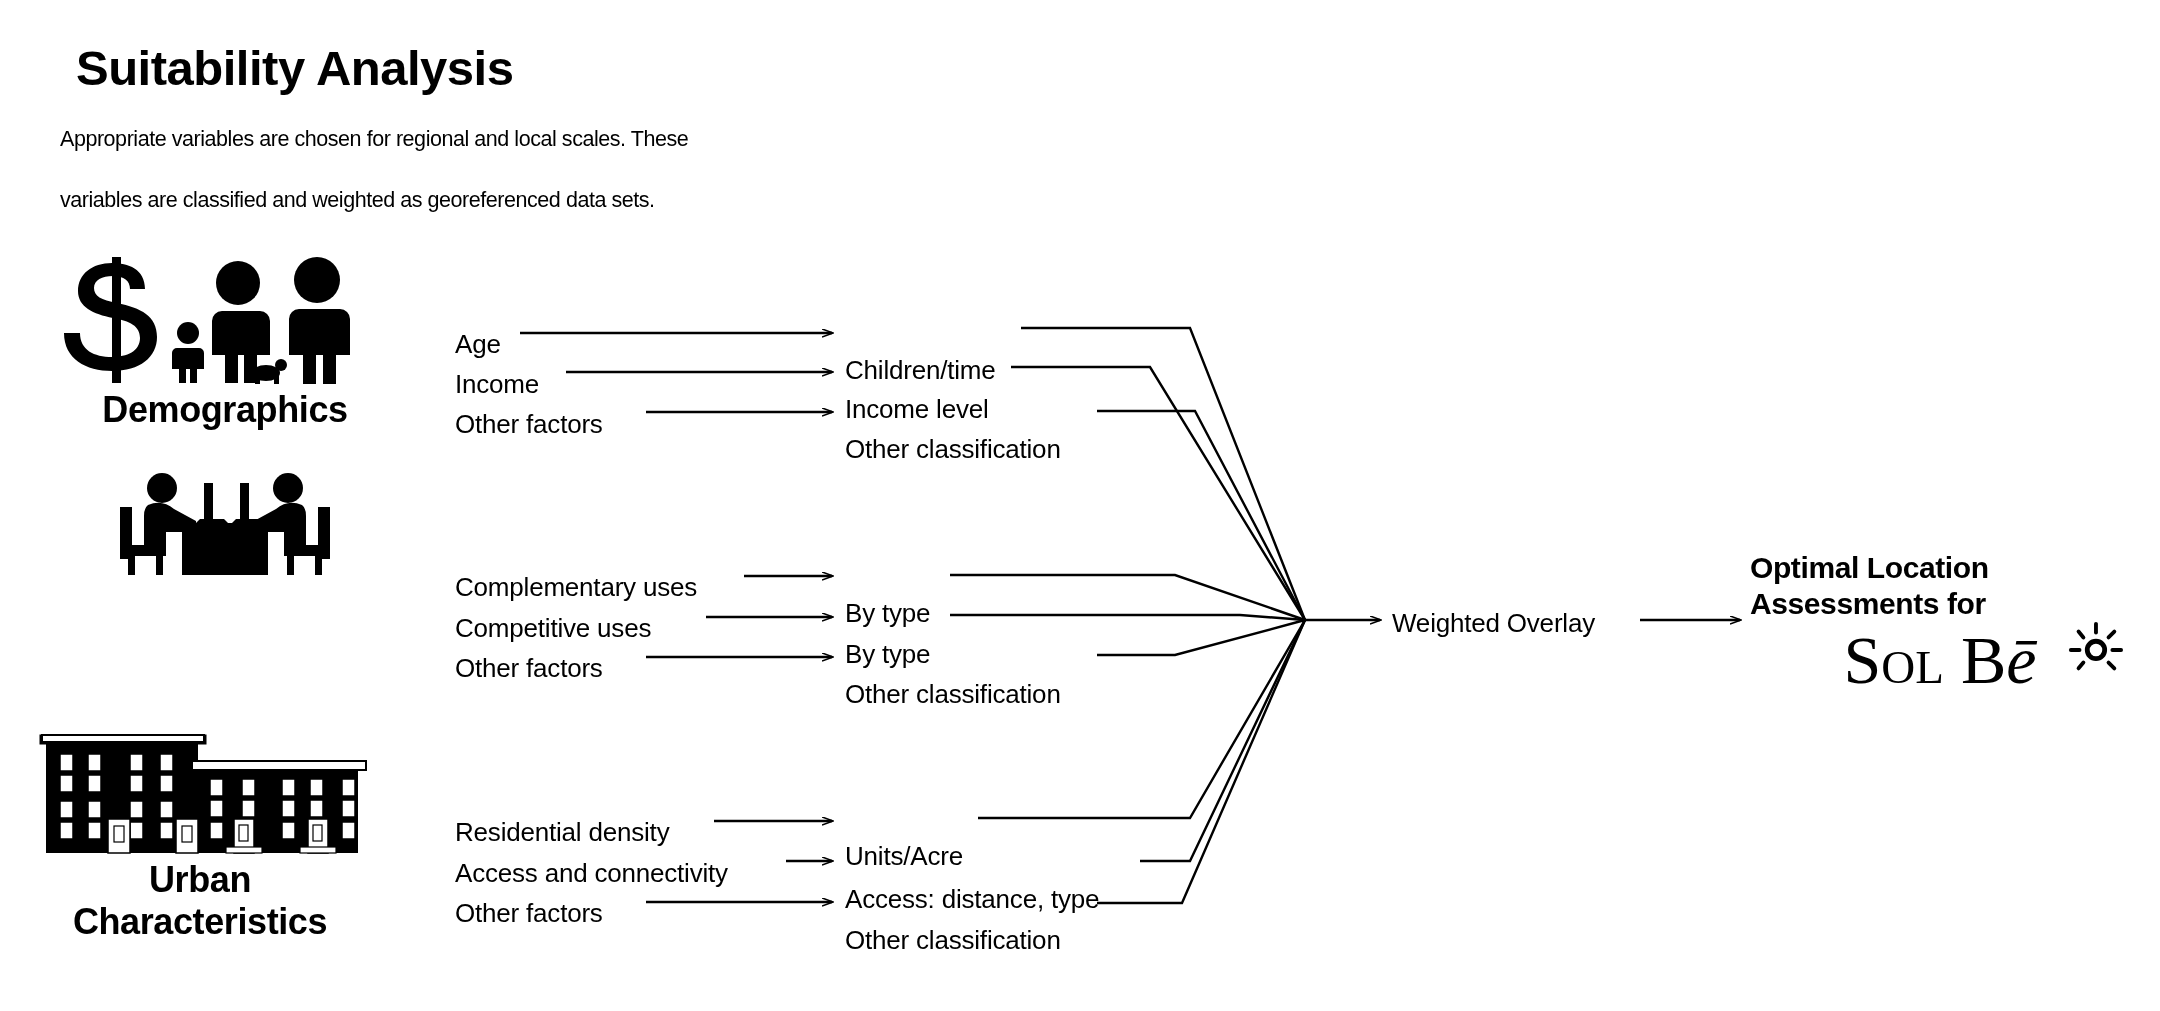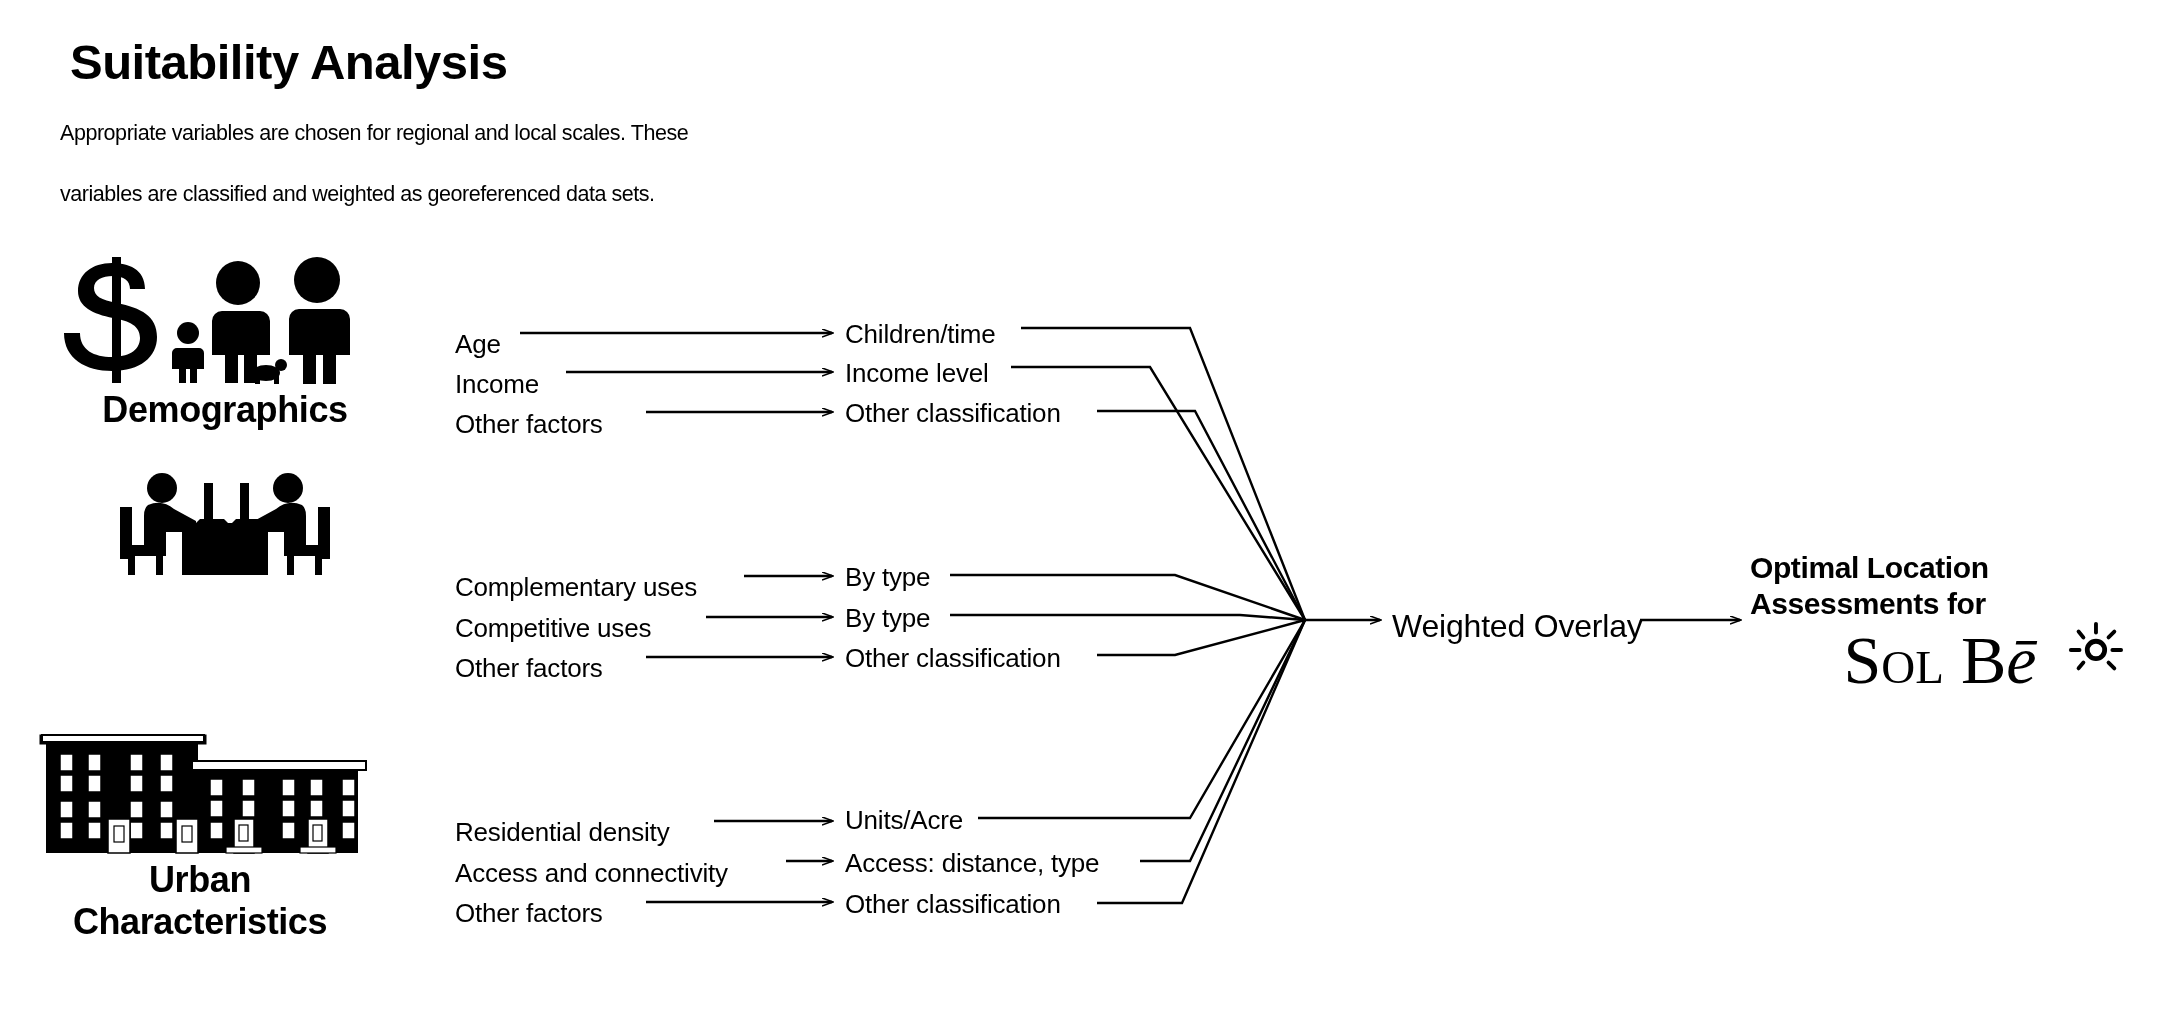--- a/index.html
+++ b/index.html
@@ -2,36 +2,36 @@
 <html><head>
 <meta charset="utf-8">
 <style>
   html,body{margin:0;padding:0;background:#ffffff;}
   body{width:2160px;height:1011px;position:relative;overflow:hidden;
        font-family:"Liberation Sans","DejaVu Sans",sans-serif;color:#000;}
   .abs{position:absolute;}
 
   
   #header{left:60px;top:28px;width:900px;}
-  #page-title{font-size:49px;font-weight:bold;letter-spacing:-0.5px;line-height:1.0;margin:10px;}
+  #page-title{font-size:49px;font-weight:bold;letter-spacing:-0.5px;line-height:1.0;margin:16px;}
   #subtitle{font-size:21.5px;line-height:1.33;margin-top:9px;width:790px;
             letter-spacing:-0.45px;}
   #subtitle .l{display:block;margin-top:32px;}
 
   
   .cat{position:absolute;width:360px;text-align:center;}
   .cat-label{font-size:36px;font-weight:bold;line-height:1.18;letter-spacing:-0.4px;margin-top:4px;}
   .icon-wrap{display:flex;align-items:flex-end;justify-content:center;}
 
   
   .ftxt{position:absolute;font-size:26px;line-height:1;white-space:nowrap;letter-spacing:-0.2px;}
   .col-a{text-align:right;margin-top:10px;}
-  .col-b{text-align:center;}
-
-  #overlay-label{position:absolute;font-size:32px;white-space:nowrap;letter-spacing:-0.2px;}
+  .col-b{text-align:center;margin-top:36px;}
+
+  #overlay-label{position:absolute;font-size:26px;white-space:nowrap;letter-spacing:-0.2px;}
 
   
   #outcome{position:absolute;left:1750px;top:550px;width:380px;}
   #outcome-text{font-size:30px;font-weight:bold;line-height:1.2;letter-spacing:-0.4px;}
   #logo{margin-top:4px;position:relative;height:110px;}
   #logo-word{font-family:"Liberation Serif","DejaVu Serif",serif;font-size:68px;
              line-height:1;letter-spacing:0px;text-align:center;white-space:nowrap;}
   #logo-word .small{font-size:47px;}
   #logo-word .ital{font-style:italic;}
   #logo-sub{font-family:"Liberation Serif","DejaVu Serif",serif;font-size:21px;

